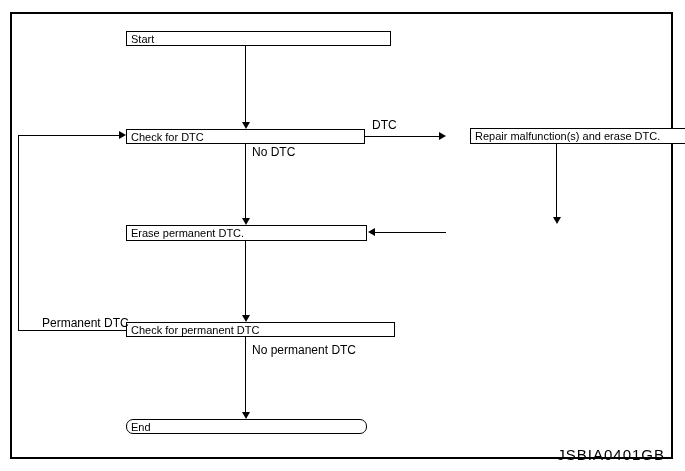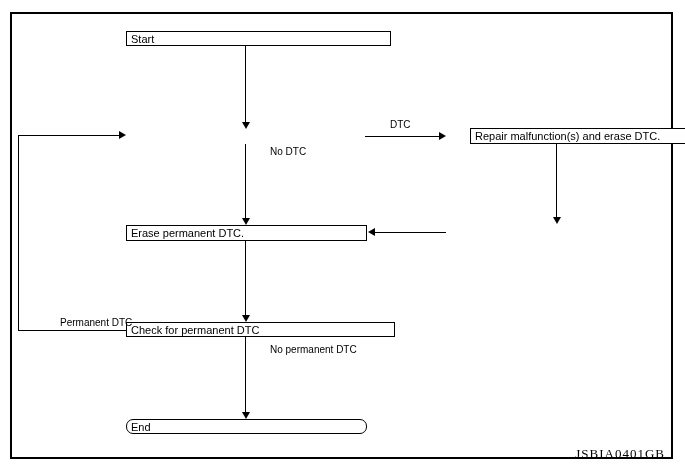--- a/index.html
+++ b/index.html
@@ -24,47 +24,47 @@
     background: #ffffff;
     color: #000;
     font-size: 11px;
     display: flex;
     align-items: center;
     padding-left: 4px;
     white-space: nowrap;
   }
   .lbl {
     position: absolute;
-    font-size: 10px;
+    font-size: 12px;
     color: #000;
     white-space: nowrap;
     line-height: 12px;
-    margin-left: 18px;
   }
   .line { position: absolute; background: #000; }
   .arr { position: absolute; width: 0; height: 0; }
   .arr.down  { border-left: 4px solid transparent; border-right: 4px solid transparent; border-top: 7px solid #000; }
   .arr.right { border-top: 4px solid transparent; border-bottom: 4px solid transparent; border-left: 7px solid #000; }
   .arr.left  { border-top: 4px solid transparent; border-bottom: 4px solid transparent; border-right: 7px solid #000; }
   .figcode {
     position: absolute;
-    font-family: Liberation Serif, serif;
-    font-size: 13px;
+    font-family: Liberation Sans, sans-serif;
+    font-size: 15px;
     letter-spacing: 1px;
     color: #000;
   }
 </style>
 </head>
 <body>
 
 <div class="canvas">
   <div class="frame"></div>
 
   <div class="node" style="left:126px; top:31px;  width:265px; height:15px;">Start</div>
 
+  <div class="node" style="left:126px; top:129px; width:239px; height:15px;">Check for DTC</div>
 
   <div class="node" style="left:470px; top:128px; width:220px; height:16px;">Repair malfunction(s) and erase DTC.</div>
 
   <div class="node" style="left:126px; top:225px; width:241px; height:16px;">Erase permanent DTC.</div>
 
 
   <div class="node" style="left:126px; top:322px; width:269px; height:15px;">Check for permanent DTC</div>
 
   <div class="node" style="left:126px; top:419px; width:241px; height:15px;border-radius:7px;">End</div>
 

